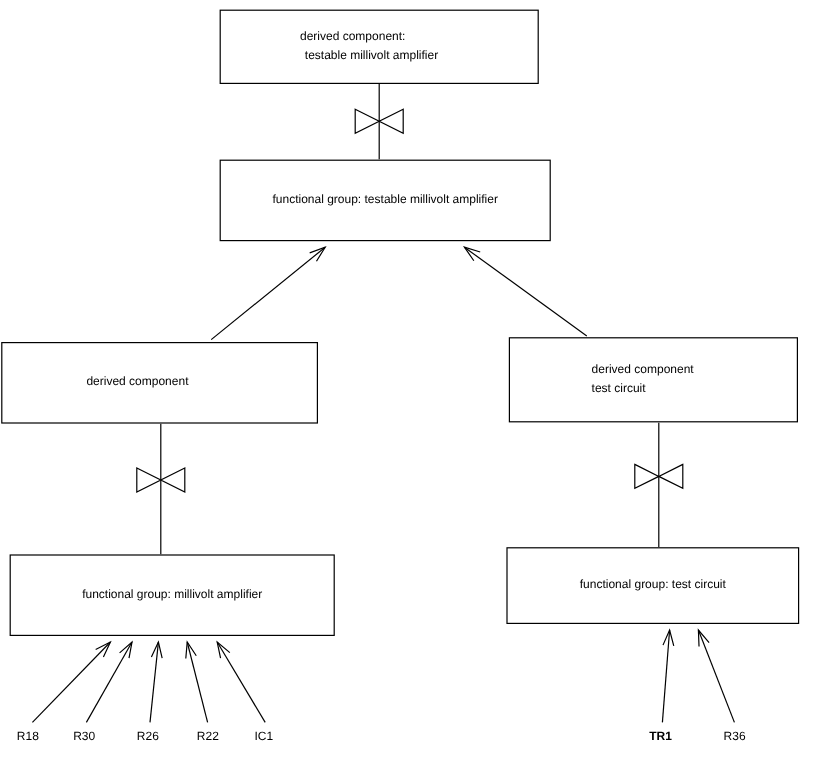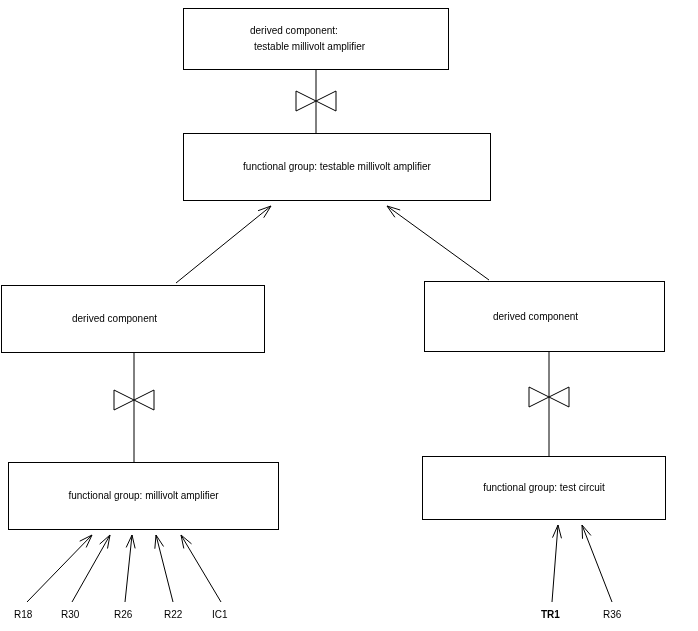--- a/index.html
+++ b/index.html
@@ -63,30 +63,31 @@
       <polyline points="191.52772618175717,543.8553363257386 181,535 183.80013167463656,548.4688255837209" stroke="#000000"></polyline>
       <polyline points="561.4764746429395,538.3103014262261 558,525 552.5036741678667,537.6111221684283" stroke="#000000"></polyline>
       <polyline points="590.9123902493142,535.4794704085622 582,525 582.5263937214462,538.7467417830561" stroke="#000000"></polyline>
     </svg>
 
   <div class="node" style="left:183px; top:8px; width:266px; height:62px; padding-left:66px;">
     <div class="line">derived component:</div>
     <div class="line" style="margin-left:4px;">testable millivolt amplifier</div>
   </div>
 
-  <div class="node centered" style="left:183px; top:133px; width:308px; height:68px;">
+  <div class="node centered" style="left:183px; top:133px; width:276px; height:68px;">
     <div class="line">functional group: testable millivolt amplifier</div>
   </div>
 
   <div class="node" style="left:1px; top:285px; width:264px; height:68px; padding-left:70px;">
     <div class="line">derived component</div>
   </div>
 
   <div class="node" style="left:424px; top:281px; width:241px; height:71px; padding-left:68px;">
     <div class="line">derived component</div>
+    <div class="line">test circuit</div>
   </div>
 
   <div class="node centered" style="left:8px; top:462px; width:271px; height:68px;">
     <div class="line">functional group: millivolt amplifier</div>
   </div>
 
   <div class="node centered" style="left:422px; top:456px; width:244px; height:64px;">
     <div class="line">functional group: test circuit</div>
   </div>
 

